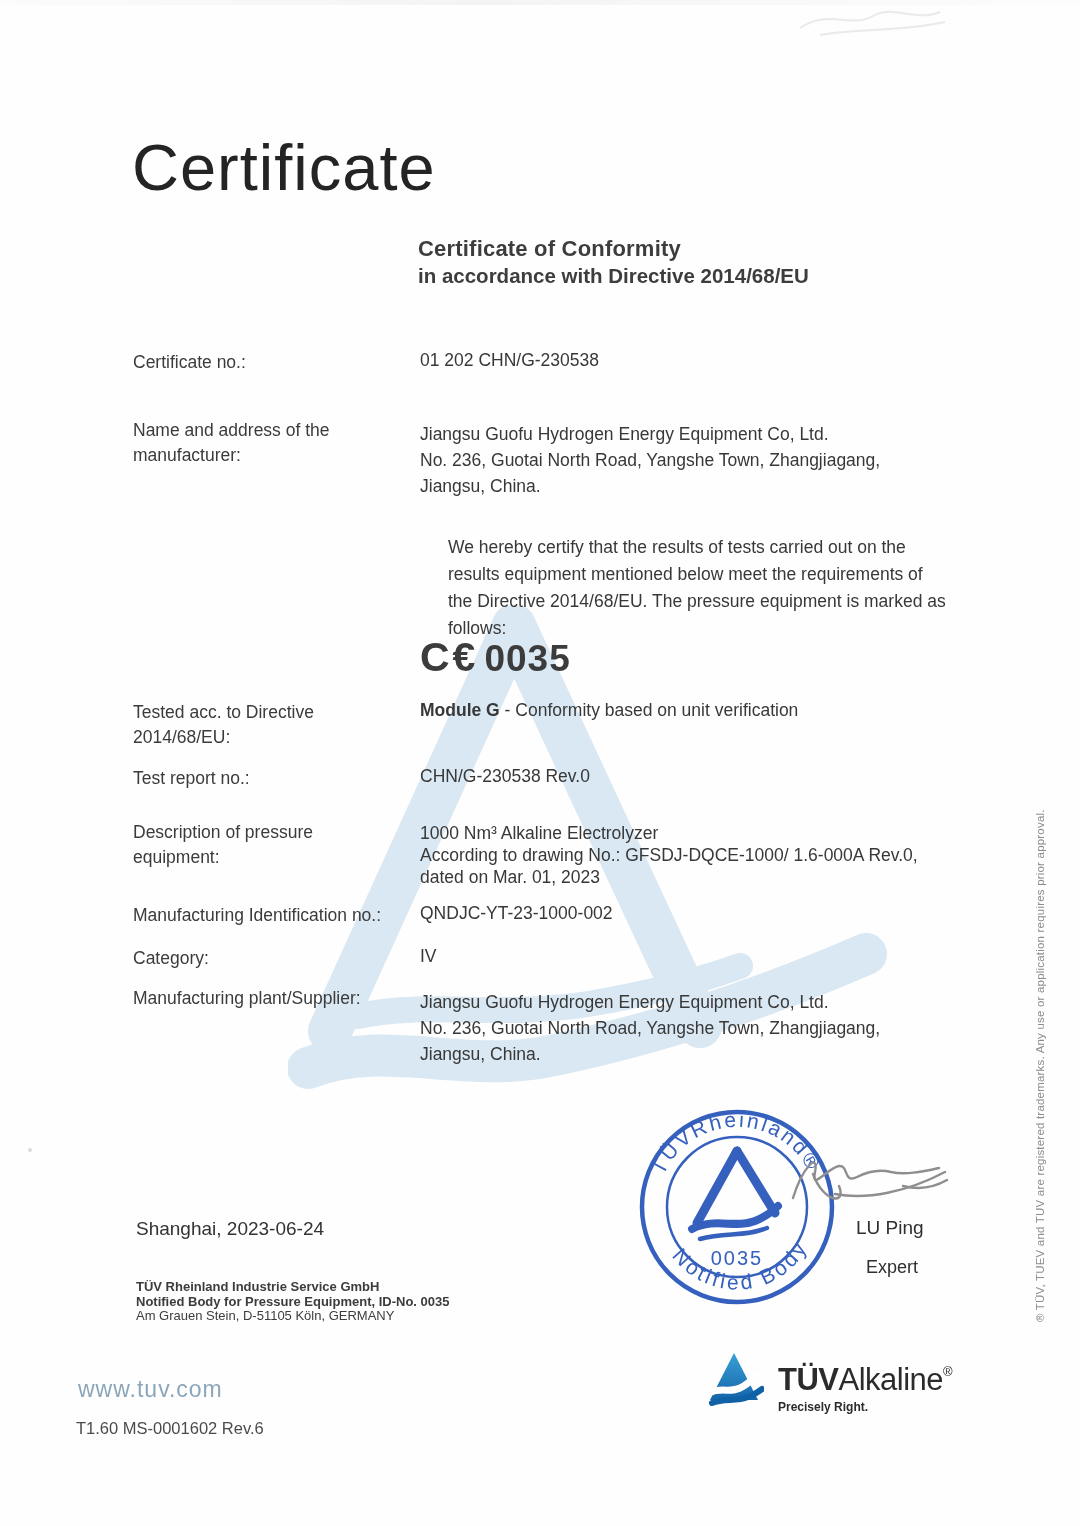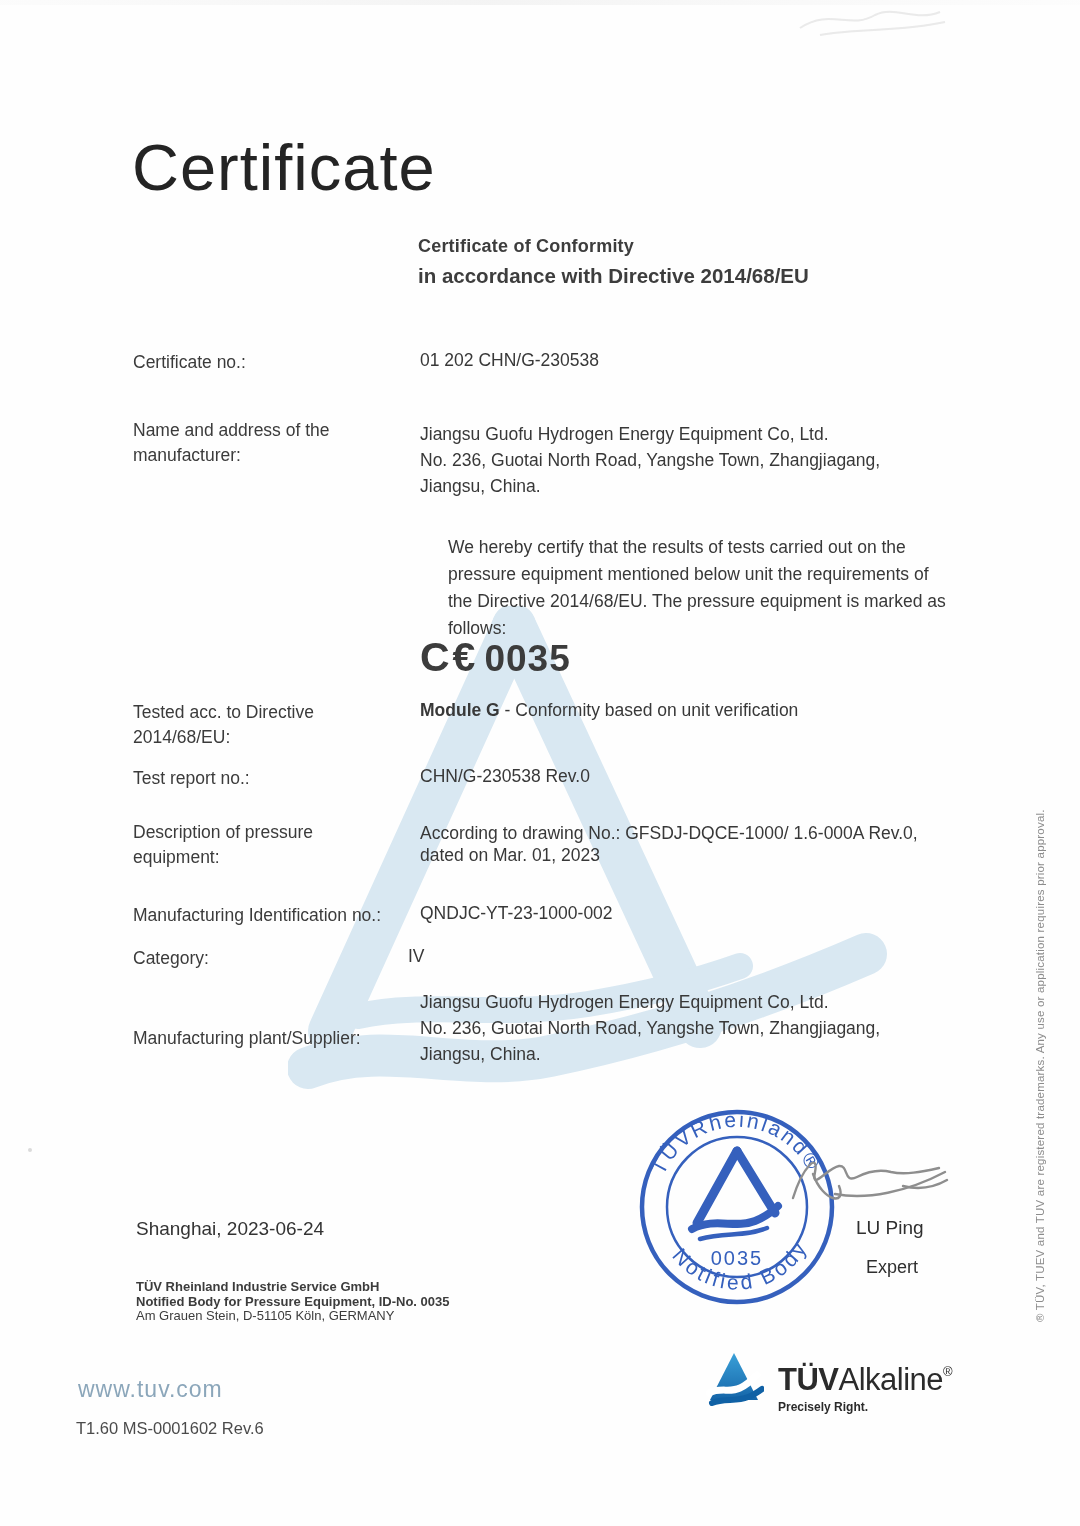--- a/index.html
+++ b/index.html
@@ -5,21 +5,21 @@
   html,body{margin:0;padding:0;}
   body{
     width:1080px;height:1526px;position:relative;overflow:hidden;
     background:#fefefe;
     font-family:"Liberation Sans", sans-serif;
     color:#3a3a3a;
   }
   .abs{position:absolute;}
   .z1{z-index:2;}
   .doc-title{font-size:65px;letter-spacing:1px;color:#242424;font-weight:400;}
-  .heading{font-size:18px;font-weight:bold;color:#3d3d3d;letter-spacing:.2px;}
+  .heading{font-size:22px;font-weight:bold;color:#3d3d3d;letter-spacing:.2px;}
   .subheading{font-size:20.5px;font-weight:bold;color:#3d3d3d;}
   .label{font-size:17.5px;line-height:25px;width:252px;color:#3b3b3b;}
   .value{font-size:17.5px;color:#383838;}
   .vline{font-size:17.5px;color:#383838;line-height:26px;}
   .vline-sm{font-size:17.5px;color:#383838;line-height:22px;}
   .stmt-line{font-size:17.5px;color:#383838;line-height:27px;margin-left:28px;}
   .ce-symbol{font-size:41px;font-weight:600;color:#3c3c3c;letter-spacing:3px;}
   .ce-number{font-size:37px;font-weight:bold;color:#3c3c3c;margin-left:6px;letter-spacing:1px;}
   .bold{font-weight:bold;}
   .sig-name{font-size:19px;color:#2f2f2f;}
@@ -67,51 +67,52 @@
 
 <div class="abs z1 label" style="left:133px;top:418px;">Name and address of the manufacturer:</div>
 <div class="abs z1" style="left:420px;top:421px;">
   <div class="vline">Jiangsu Guofu Hydrogen Energy Equipment Co, Ltd.</div>
   <div class="vline">No. 236, Guotai North Road, Yangshe Town, Zhangjiagang,</div>
   <div class="vline">Jiangsu, China.</div>
 </div>
 
 <div class="abs z1" style="left:420px;top:534px;">
   <div class="stmt-line">We hereby certify that the results of tests carried out on the</div>
-  <div class="stmt-line">pressure equipment mentioned below unit the requirements of</div>
+  <div class="stmt-line">results equipment mentioned below meet the requirements of</div>
   <div class="stmt-line">the Directive 2014/68/EU. The pressure equipment is marked as</div>
   <div class="stmt-line">follows:</div>
 </div>
 
 <div class="abs z1" style="left:420px;top:634px;">
   <span class="ce-symbol">C€</span><span class="ce-number">0035</span>
 </div>
 
 <div class="abs z1 label" style="left:133px;top:700px;">Tested acc. to Directive 2014/68/EU:</div>
 <div class="abs z1 value" style="left:420px;top:700px;">
   <span class="bold">Module G</span>
   <span>- Conformity based on unit verification</span>
 </div>
 
 <div class="abs z1 label" style="left:133px;top:766px;">Test report no.:</div>
 <div class="abs z1 value" style="left:420px;top:766px;">CHN/G-230538 Rev.0</div>
 
 <div class="abs z1 label" style="left:133px;top:820px;">Description of pressure equipment:</div>
 <div class="abs z1" style="left:420px;top:822px;">
+  <div class="vline-sm">1000 Nm³ Alkaline Electrolyzer</div>
   <div class="vline-sm">According to drawing No.: GFSDJ-DQCE-1000/ 1.6-000A Rev.0,</div>
   <div class="vline-sm">dated on Mar. 01, 2023</div>
 </div>
 
 <div class="abs z1 label" style="left:133px;top:903px;width:300px;">Manufacturing Identification no.:</div>
 <div class="abs z1 value" style="left:420px;top:903px;">QNDJC-YT-23-1000-002</div>
 
 <div class="abs z1 label" style="left:133px;top:946px;">Category:</div>
-<div class="abs z1 value" style="left:408px;top:946px;">IV</div>
+<div class="abs z1 value" style="left:420px;top:946px;">IV</div>
 
-<div class="abs z1 label" style="left:133px;top:986px;width:300px;margin-top:40px;">Manufacturing plant/Supplier:</div>
+<div class="abs z1 label" style="left:133px;top:986px;width:300px;">Manufacturing plant/Supplier:</div>
 <div class="abs z1" style="left:420px;top:989px;">
   <div class="vline">Jiangsu Guofu Hydrogen Energy Equipment Co, Ltd.</div>
   <div class="vline">No. 236, Guotai North Road, Yangshe Town, Zhangjiagang,</div>
   <div class="vline">Jiangsu, China.</div>
 </div>
 
 <svg class="abs z1" style="left:637px;top:1107px;" width="200" height="200" viewBox="0 0 200 200">
   <defs>
     <path id="arcTop" d="M 24.8,72.6 A 80,80 0 0 1 175.2,72.6"></path>
     <path id="arcBottom" d="M 31.5,143.9 A 80,80 0 0 0 168.5,143.9"></path>

